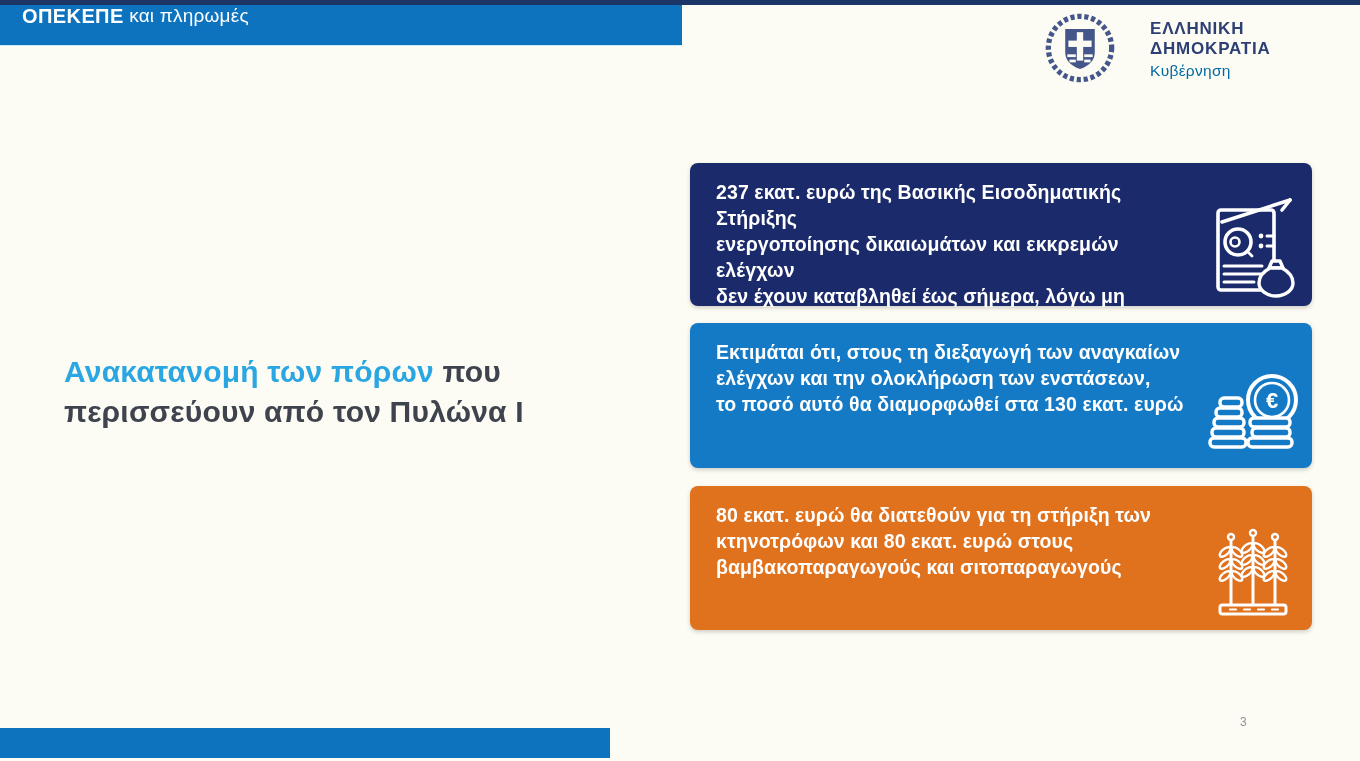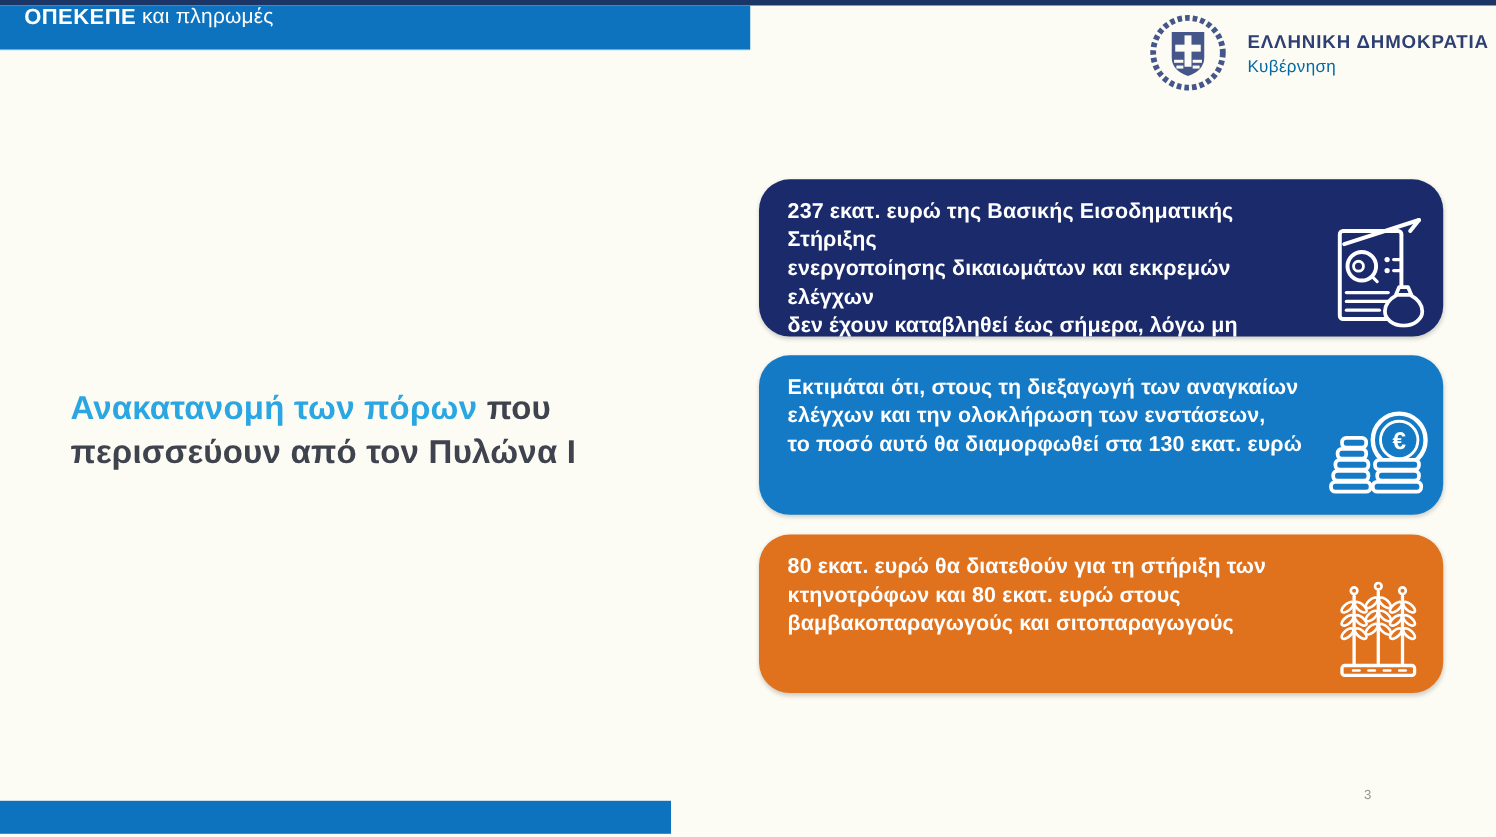--- a/index.html
+++ b/index.html
@@ -17,33 +17,33 @@
     position:absolute; top:5px; left:0; width:682px; height:40px;
     background:var(--accent_blue,#0e73bf);
     display:flex; padding-left:22px;
     box-shadow:0 1px 0 rgba(180,225,245,.7);
   }
   .header-bar .hb-bold { color:#fff; font-size:20px; font-weight:bold; letter-spacing:.4px; }
   .header-bar .hb-rest { color:#fff; font-size:19px; font-weight:normal; letter-spacing:.2px; white-space:pre; }
 
   .gov-logo { position:absolute; top:10px; left:1042px; display:flex; align-items:center; }
   .gov-logo .emblem { width:76px; height:76px; flex:0 0 auto; }
-  .gov-logo .gov-text { margin-left:16px; margin-top:2px; }
+  .gov-logo .gov-text { margin-left:32px; margin-top:2px; }
   .gov-logo .gov-name { font-size:17px; font-weight:bold; color:#2d3f73; letter-spacing:.8px; }
   .gov-logo .gov-sub  { font-size:15.5px; color:#0369a1; margin-top:3px; letter-spacing:.3px; }
 
   .main-title {
     position:absolute; left:64px; top:352px; width:540px;
     font-size:30px; font-weight:bold; line-height:40px;
     color:var(--title_dark,#3e434e); letter-spacing:.2px;
   }
   .main-title .hl { color:var(--title_highlight,#2aa7e2); }
 
   .card {
-    position:absolute; left:690px; width:622px; border-radius:28px;
+    position:absolute; left:690px; width:622px; border-radius:8px;
     padding:16px 110px 0 26px; color:#fff;
     box-shadow:0 2px 4px rgba(0,0,0,.18);
   }
   .card-0 { top:163px; height:143px; }
   .card-1 { top:323px; height:145px; }
   .card-2 { top:486px; height:144px; }
   .card .line { font-size:19.5px; font-weight:bold; line-height:26px; letter-spacing:.1px; }
   .card .card-icon { position:absolute; }
   .card-0 .card-icon { right:14px; bottom:8px; }
   .card-1 .card-icon { right:10px; bottom:6px; }

